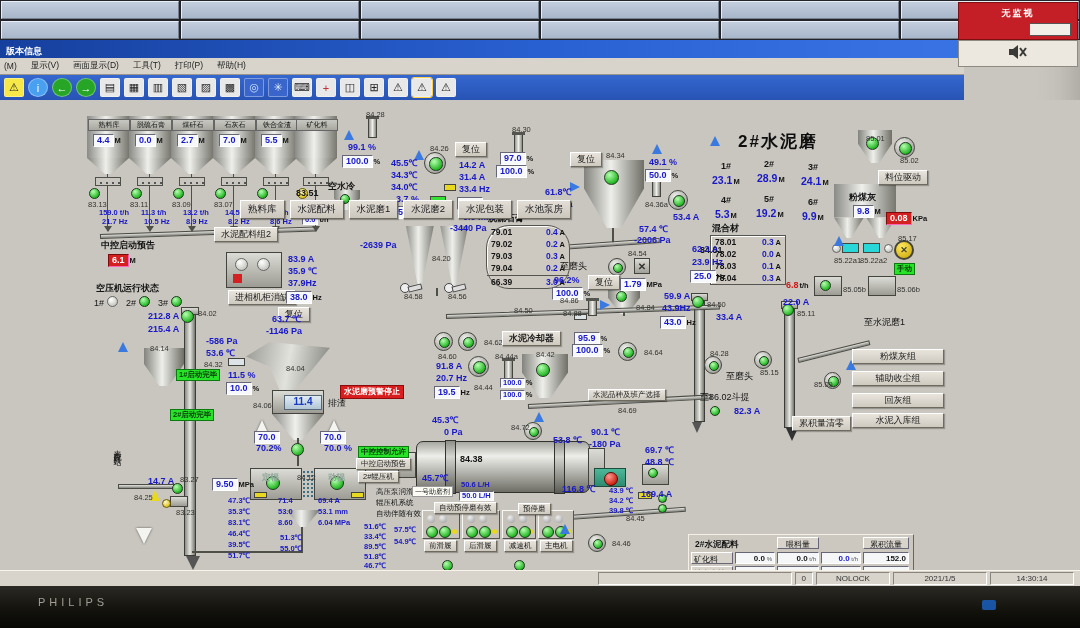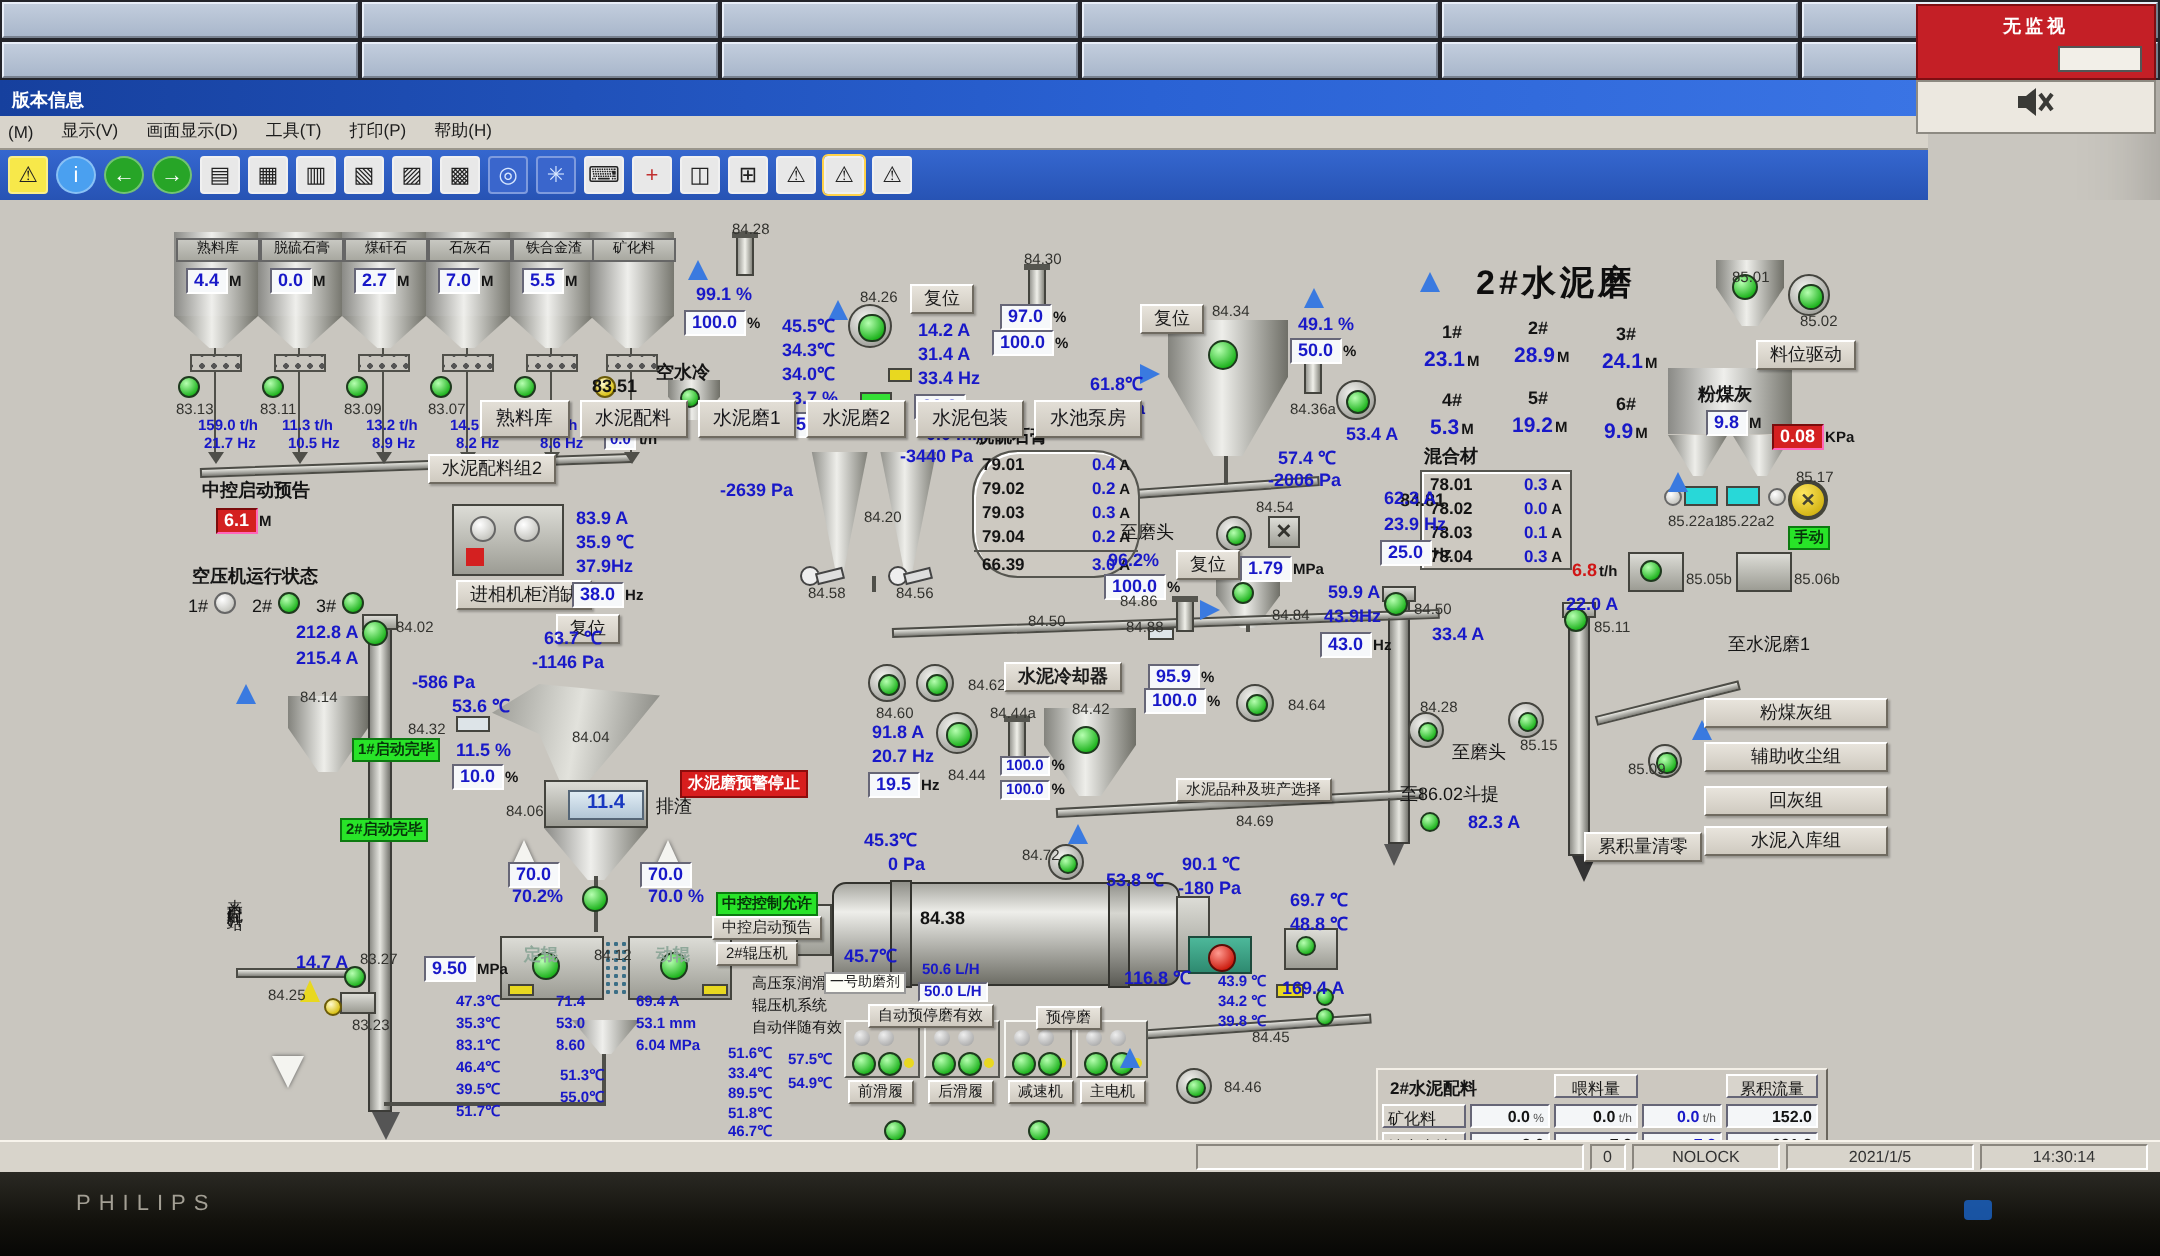--- a/index.html
+++ b/index.html
@@ -577,21 +577,21 @@
         <div class="lb c-btn" style="position: absolute; left: 228px; top: 190px;">进相机柜消缺</div>
         <div class="lb c-v" style="position: absolute; left: 288px; top: 155px;">83.9 A</div>
         <div class="lb c-v" style="position: absolute; left: 288px; top: 167px;">35.9 ℃</div>
         <div class="lb c-v" style="position: absolute; left: 288px; top: 179px;">37.9Hz</div>
         <div class="lb c-vb" style="position: absolute; left: 286px; top: 191px;"><span class="bx">38.0</span><span class="un">Hz</span></div>
         <div class="lb c-btn" style="position: absolute; left: 278px; top: 207px;">复位</div>
         <div class="lb c-v" style="position: absolute; left: 148px; top: 212px;">212.8 A</div>
         <div class="lb c-v" style="position: absolute; left: 148px; top: 225px;">215.4 A</div>
         <div class="lb c-tag" style="position: absolute; left: 198px; top: 210px;">84.02</div>
         <div class="lb c-v" style="position: absolute; left: 206px; top: 237px;">-586 Pa</div>
-        <div class="lb c-v" style="position: absolute; left: 206px; top: 249px; margin-left: 20px;">53.6 ℃</div>
+        <div class="lb c-v" style="position: absolute; left: 206px; top: 249px;">53.6 ℃</div>
         <div class="lb c-tag" style="position: absolute; left: 204px; top: 261px;">84.32</div>
         <div class="lb c-v" style="position: absolute; left: 228px; top: 271px;">11.5 %</div>
         <div class="lb c-vb" style="position: absolute; left: 226px; top: 282px;"><span class="bx">10.0</span><span class="un">%</span></div>
         <div class="lb c-v" style="position: absolute; left: 272px; top: 215px;">63.7 ℃</div>
         <div class="lb c-v" style="position: absolute; left: 266px; top: 227px;">-1146 Pa</div>
         <div class="lb c-tag" style="position: absolute; left: 286px; top: 265px;">84.04</div>
         <div class="lb c-tag" style="position: absolute; left: 150px; top: 245px;">84.14</div>
         <div class="lb c-grn" style="position: absolute; left: 176px; top: 269px;">1#启动完毕</div>
         <div class="lb c-grn" style="position: absolute; left: 170px; top: 309px;">2#启动完毕</div>
         <div class="lb c-vert" style="position: absolute; left: 112px; top: 343px;">来自配料站</div>

